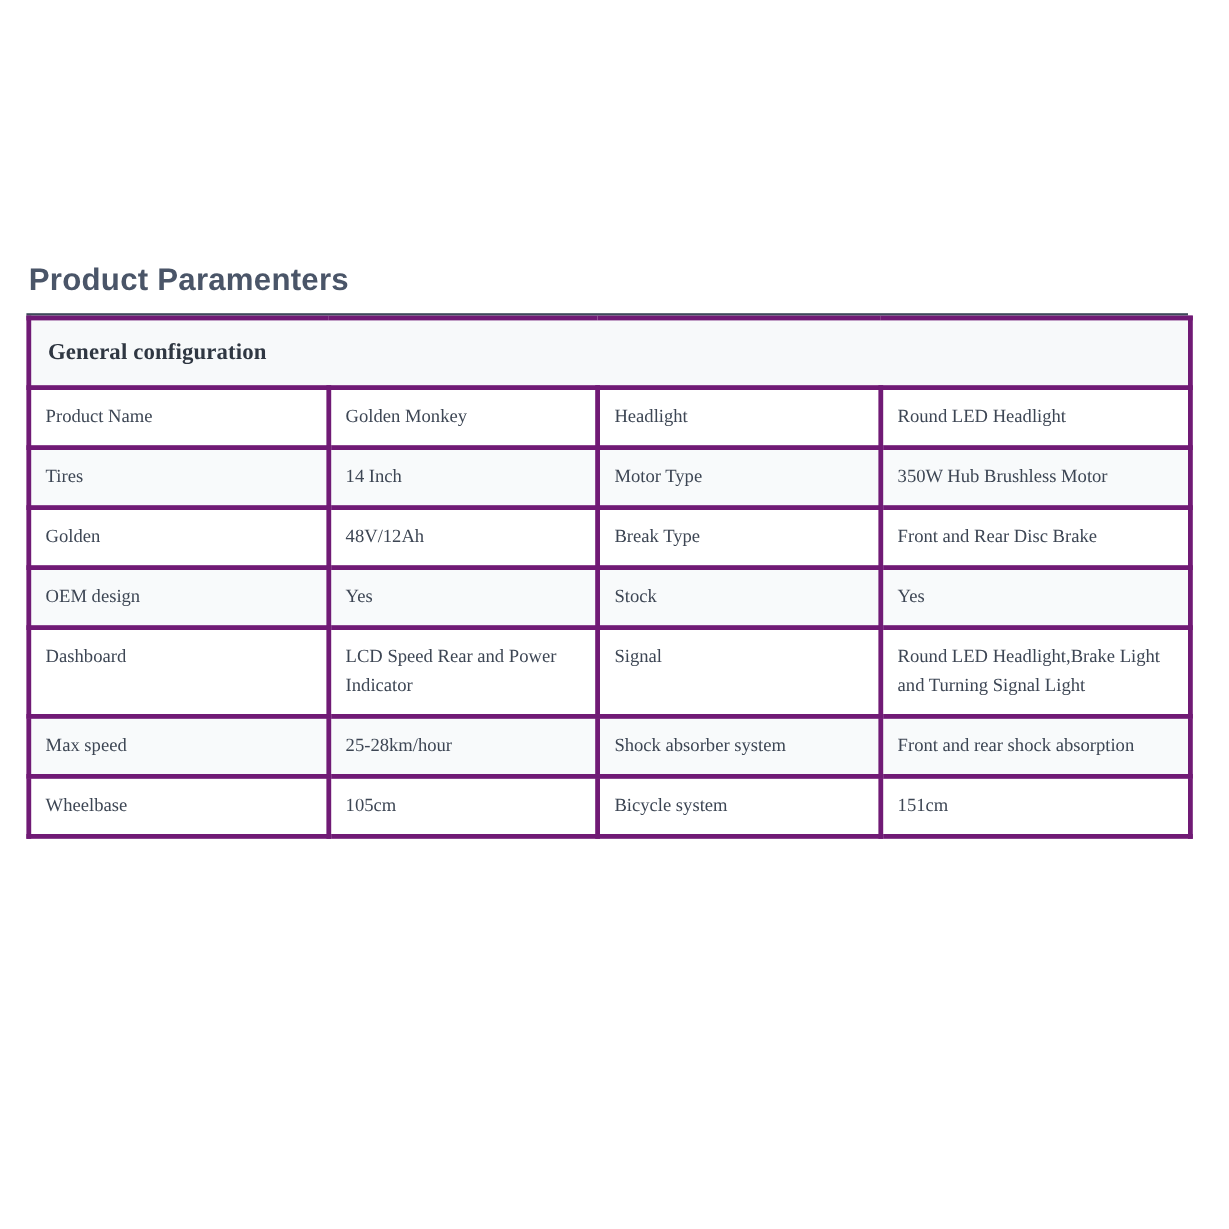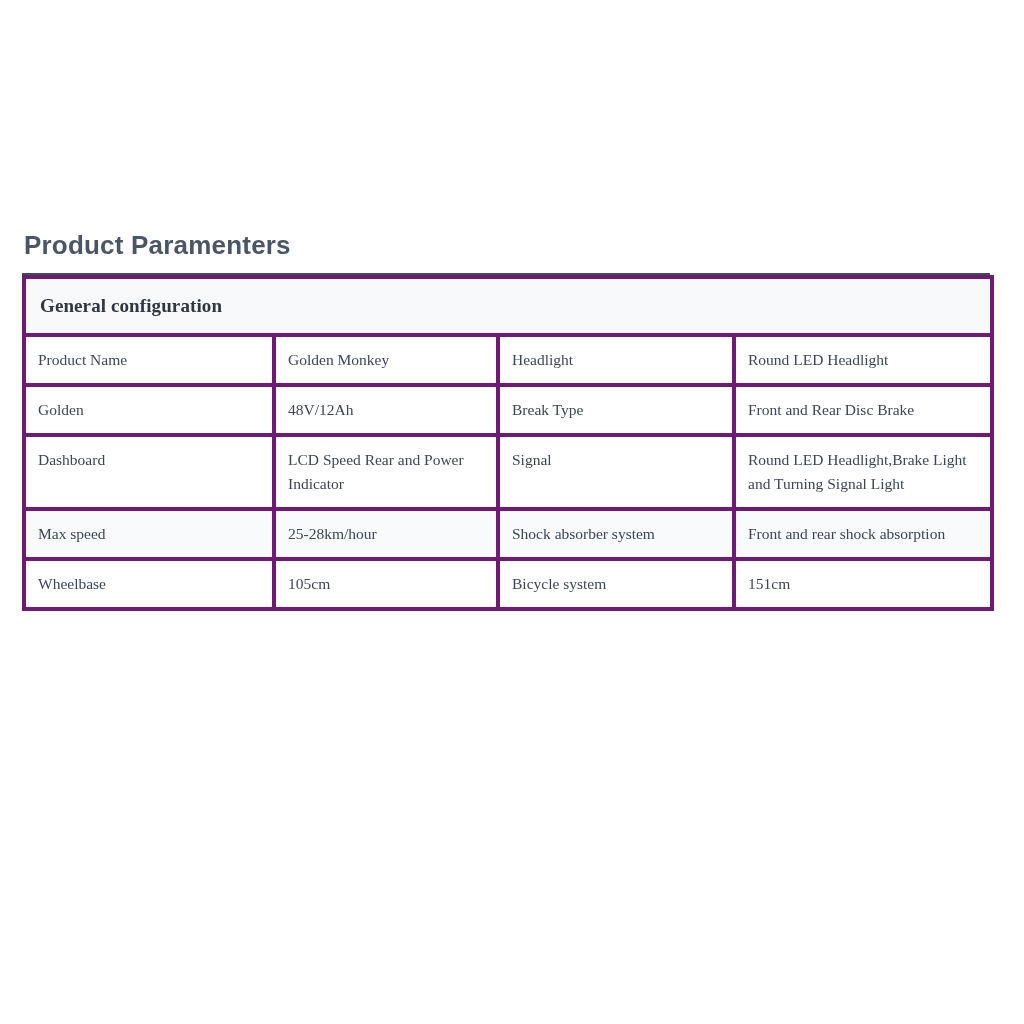--- a/index.html
+++ b/index.html
@@ -28,21 +28,21 @@
     left: 22px;
     top: 214px;
     width: 968px;
   }
   .spec-title {
     font-family: "Liberation Sans", sans-serif;
     font-size: 26px;
     font-weight: bold;
     color: #4a5568;
     letter-spacing: 0.2px;
-    margin: 16px 0 12px 2px;
+    margin: 4px 0 12px 2px;
     line-height: 1.2;
   }
   .title-rule {
     height: 2px;
     background: #3e4a5a;
     width: 100%;
     margin-bottom: 0;
   }
   table.spec {
     border-collapse: collapse;
@@ -100,28 +100,40 @@
           <td colspan="4">General configuration</td>
         </tr>
 
         <tr class="plain">
           <td class="cell-label">Product Name</td>
           <td>Golden Monkey</td>
           <td class="cell-label">Headlight</td>
           <td>Round LED Headlight</td>
         </tr>
 
+        <tr class="shade">
+          <td class="cell-label">Tires</td>
+          <td>14 Inch</td>
+          <td class="cell-label">Motor Type</td>
+          <td>350W Hub Brushless Motor</td>
+        </tr>
 
         <tr class="plain">
           <td class="cell-label">Golden</td>
           <td>48V/12Ah</td>
           <td class="cell-label">Break Type</td>
           <td>Front and Rear Disc Brake</td>
         </tr>
 
+        <tr class="shade">
+          <td class="cell-label">OEM design</td>
+          <td>Yes</td>
+          <td class="cell-label">Stock</td>
+          <td>Yes</td>
+        </tr>
 
         <tr class="plain">
           <td class="cell-label">Dashboard</td>
           <td>LCD Speed Rear and Power Indicator</td>
           <td class="cell-label">Signal</td>
           <td>Round LED Headlight,Brake Light and Turning Signal Light</td>
         </tr>
 
 
 

